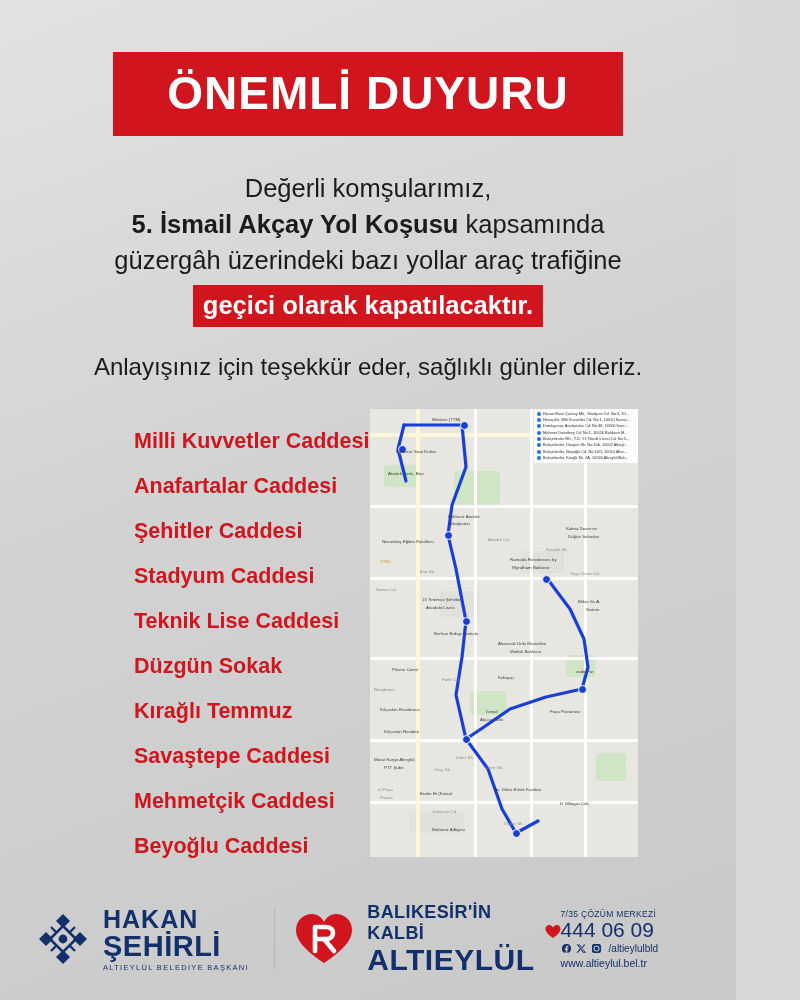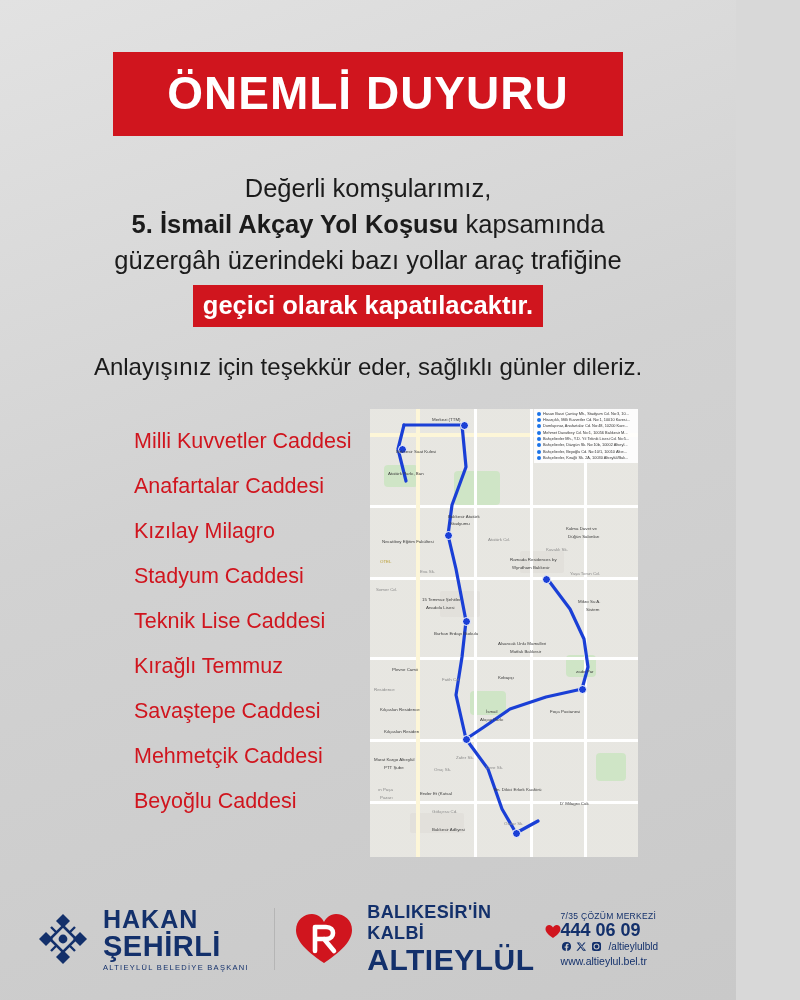--- a/index.html
+++ b/index.html
@@ -60,20 +60,21 @@
   .body-row {
     margin-top: 28px;
     display: flex;
     align-items: flex-start;
     padding: 0 34px 0 34px;
   }
   .streets {
     width: 330px;
     padding-left: 100px;
     padding-top: 22px;
+    font-weight: bold;
   }
   .street {
     color: #d0151e;
     font-size: 21.5px;
     line-height: 1;
     margin-bottom: 23.5px;
     white-space: nowrap;
   }
 
   
@@ -171,21 +172,21 @@
   }
   .brand .b2 {
     font-size: 30px; font-weight: bold; color: #13306b; letter-spacing: 0.5px;
     display: block; line-height: 1.05;
   }
   .f-right { text-align: left; width: 190px; }
   .f-right .cm {
     font-size: 8.5px; color: #13306b; letter-spacing: 0.3px;
   }
   .f-right .phone {
-    font-size: 18px; font-weight: bold; color: #13306b; line-height: 1.05;
+    font-size: 21px; font-weight: normal; color: #13306b; line-height: 1.05;
   }
   .social {
     display: flex; align-items: center; gap: 4px; margin-top: 2px;
   }
   .social .sname { font-size: 10px; color: #13306b; margin-left: 3px; }
   .web { font-size: 10.5px; color: #13306b; margin-top: 3px; }
   .sicon { width: 11px; height: 11px; fill: #13306b; display: block; }
 </style>
 </head>
 <body>
@@ -203,23 +204,24 @@
     <span class="ln" style="margin-top:6px;"><span class="hl">geçici olarak kapatılacaktır.</span></span>
   </div>
 
   <div class="thanks">Anlayışınız için teşekkür eder, sağlıklı günler dileriz.</div>
 
   <div class="body-row">
 
     <div class="streets">
       <div class="street">Milli Kuvvetler Caddesi</div>
       <div class="street">Anafartalar Caddesi</div>
-      <div class="street">Kızılay Milagro</div>
+      <div class="street">Şehitler Caddesi</div>
       <div class="street">Stadyum Caddesi</div>
       <div class="street">Teknik Lise Caddesi</div>
+      <div class="street">Düzgün Sokak</div>
       <div class="street">Kırağlı Temmuz</div>
       <div class="street">Savaştepe Caddesi</div>
       <div class="street">Mehmetçik Caddesi</div>
       <div class="street">Beyoğlu Caddesi</div>
     </div>
 
     <div class="map">
       <div class="landbg"></div>
 
       <div class="green" style="left:84px; top:62px; width:46px; height:34px;"></div>

